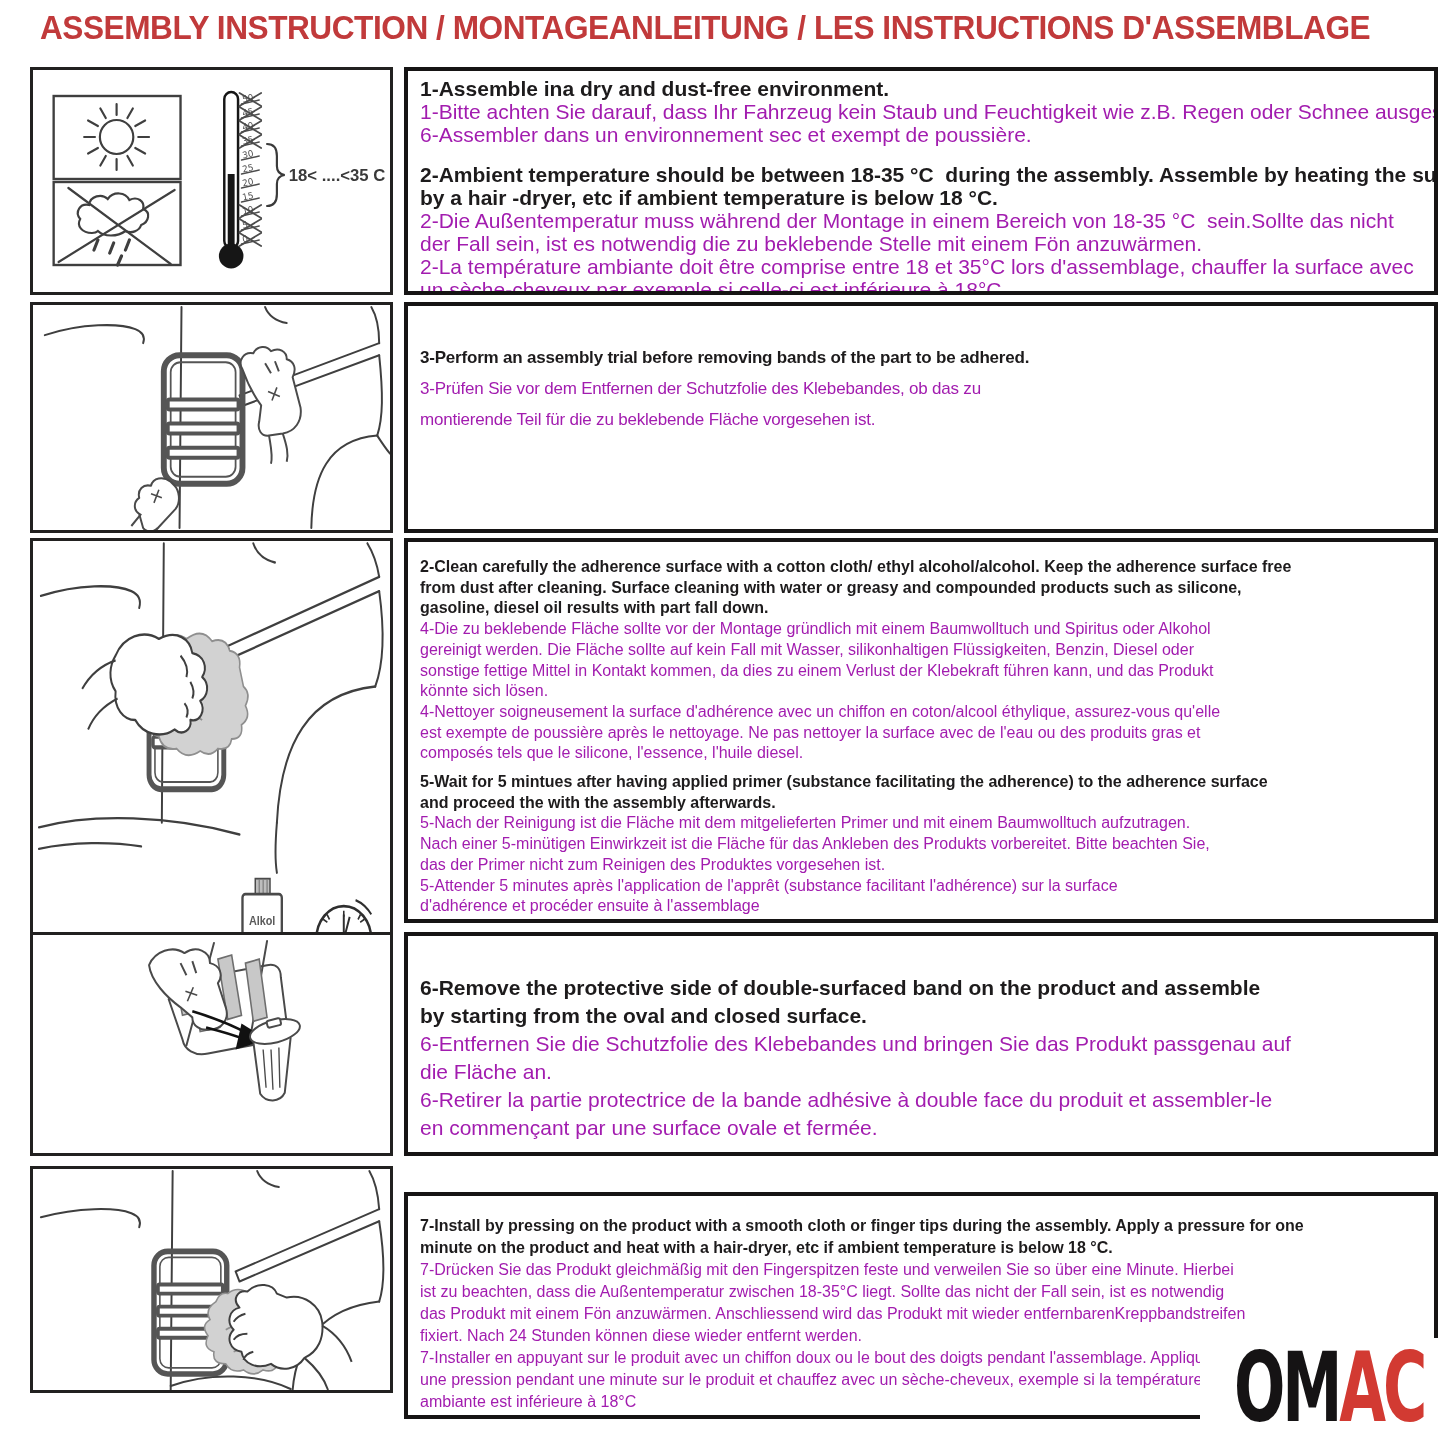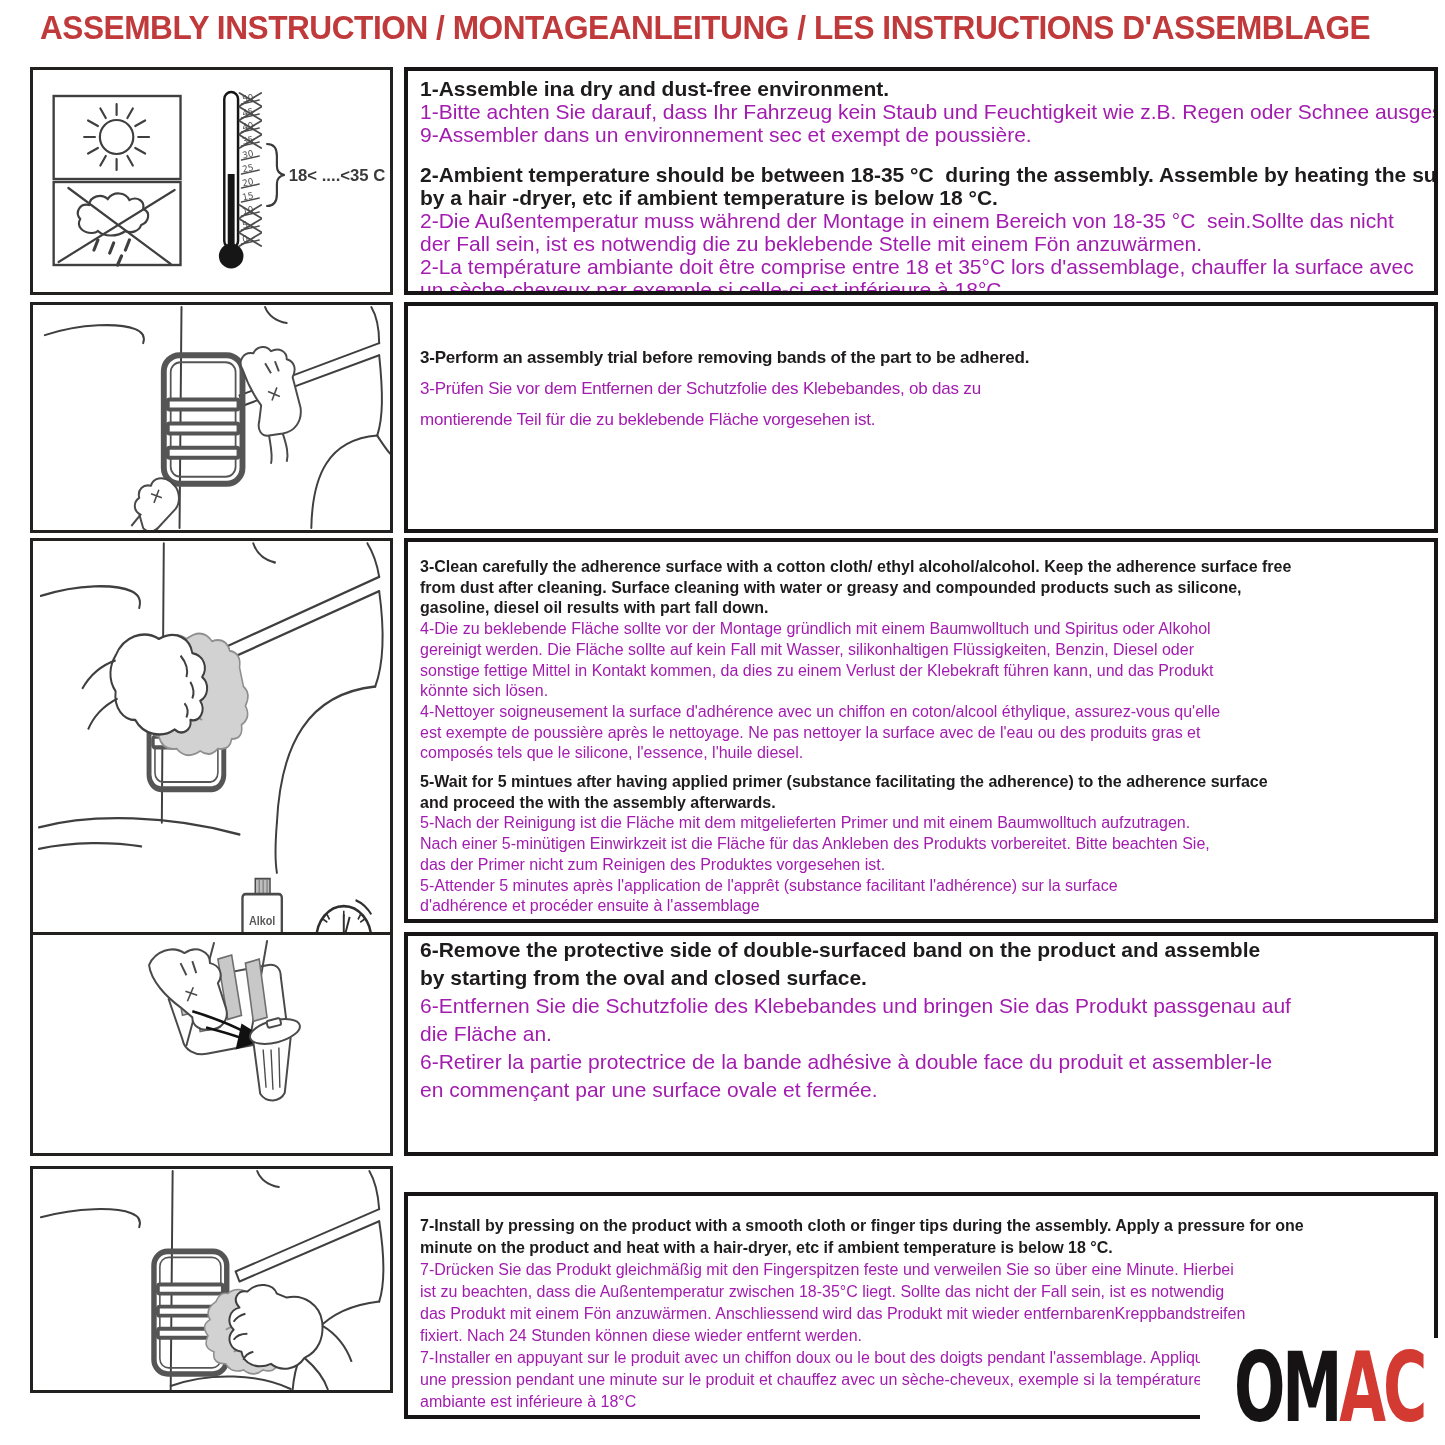--- a/index.html
+++ b/index.html
@@ -13,21 +13,21 @@
         box-sizing:border-box;padding:0 12px;overflow:hidden;}
   .ibox svg{display:block;width:100%;height:100%;}
   .step{margin:0;}
   .en{font-weight:700;color:#1d1b1c;white-space:pre;}
   .sub{font-weight:400;color:#a21caf;white-space:pre;}
   .t1{font-size:21px;line-height:23px;padding-top:6px;}
   .t1 .step1{margin-bottom:17px;}
   .t2{font-size:17px;line-height:31px;padding-top:36px;letter-spacing:-0.2px;}
   .t3{font-size:16px;line-height:20.7px;padding-top:15px;}
   .t3 .step4{margin-bottom:8px;}
-  .t4{font-size:21px;line-height:28px;}
+  .t4{font-size:21px;line-height:28px;padding-top:38px;}
   .t5{font-size:16px;line-height:22px;padding-top:19px;}
   .logo-wrap{position:absolute;left:1200px;top:1338px;width:245px;height:107px;background:#fff;z-index:6;}
   .logo{position:absolute;left:34px;top:2px;font-family:"DejaVu Sans",sans-serif;font-weight:800;
         font-size:96px;line-height:1;letter-spacing:-5px;white-space:nowrap;
         transform:scaleX(0.63);transform-origin:left top;}
   .logo .lred{color:#d23a32;}
   .logo .lblk{color:#151314;}
 </style>
 </head>
 <body>
@@ -78,21 +78,21 @@
         <text x="213" y="171" transform="rotate(-12 220 169)">0</text>
       </g>
       <text x="260" y="111" font-family="Liberation Sans, sans-serif" font-size="17" font-weight="600" fill="#3a3a3a">18&lt; ....&lt;35 C</text>
     </svg>
   </div>
 
   <div class="tbox t1" style="top:67px;height:228px;">
     <div class="step step1">
       <div class="en">1-Assemble ina dry and dust-free environment.</div>
       <div class="sub">1-Bitte achten Sie darauf, dass Ihr Fahrzeug kein Staub und Feuchtigkeit wie z.B. Regen oder Schnee ausgesetzt ist.</div>
-      <div class="sub">9-Assembler dans un environnement sec et exempt de poussière.</div>
+      <div class="sub">6-Assembler dans un environnement sec et exempt de poussière.</div>
     </div>
     <div class="step">
       <div class="en">2-Ambient temperature should be between 18-35 °C  during the assembly. Assemble by heating the surface
 by a hair -dryer, etc if ambient temperature is below 18 °C.</div>
       <div class="sub">2-Die Außentemperatur muss während der Montage in einem Bereich von 18-35 °C  sein.Sollte das nicht
 der Fall sein, ist es notwendig die zu beklebende Stelle mit einem Fön anzuwärmen.</div>
       <div class="sub">2-La température ambiante doit être comprise entre 18 et 35°C lors d'assemblage, chauffer la surface avec
 un sèche-cheveux par exemple si celle-ci est inférieure à 18°C.</div>
     </div>
   </div>
@@ -182,21 +182,21 @@
         <path d="M316,334 L316,313 M316,334 L322,315" stroke-width="2"></path>
         <circle cx="316" cy="334" r="1.8" fill="#2f2f2f"></circle>
         <path d="M328,301 A34,34 0 0 1 344,313" stroke-width="1.8"></path>
         <text x="318" y="375" text-anchor="middle" font-family="Liberation Sans, sans-serif" font-size="19" font-weight="700" fill="#222" stroke="none">5min</text>
       </g>
     </svg>
   </div>
 
   <div class="tbox t3" style="top:538px;height:385px;">
     <div class="step step4">
-      <div class="en">3-Clean carefully the adherence surface with a cotton cloth/ ethyl alcohol/alcohol. Keep the adherence surface free
+      <div class="en">2-Clean carefully the adherence surface with a cotton cloth/ ethyl alcohol/alcohol. Keep the adherence surface free
 from dust after cleaning. Surface cleaning with water or greasy and compounded products such as silicone,
 gasoline, diesel oil results with part fall down.</div>
       <div class="sub">4-Die zu beklebende Fläche sollte vor der Montage gründlich mit einem Baumwolltuch und Spiritus oder Alkohol
 gereinigt werden. Die Fläche sollte auf kein Fall mit Wasser, silikonhaltigen Flüssigkeiten, Benzin, Diesel oder
 sonstige fettige Mittel in Kontakt kommen, da dies zu einem Verlust der Klebekraft führen kann, und das Produkt
 könnte sich lösen.</div>
       <div class="sub">4-Nettoyer soigneusement la surface d'adhérence avec un chiffon en coton/alcool éthylique, assurez-vous qu'elle
 est exempte de poussière après le nettoyage. Ne pas nettoyer la surface avec de l'eau ou des produits gras et
 composés tels que le silicone, l'essence, l'huile diesel.</div>
     </div>

